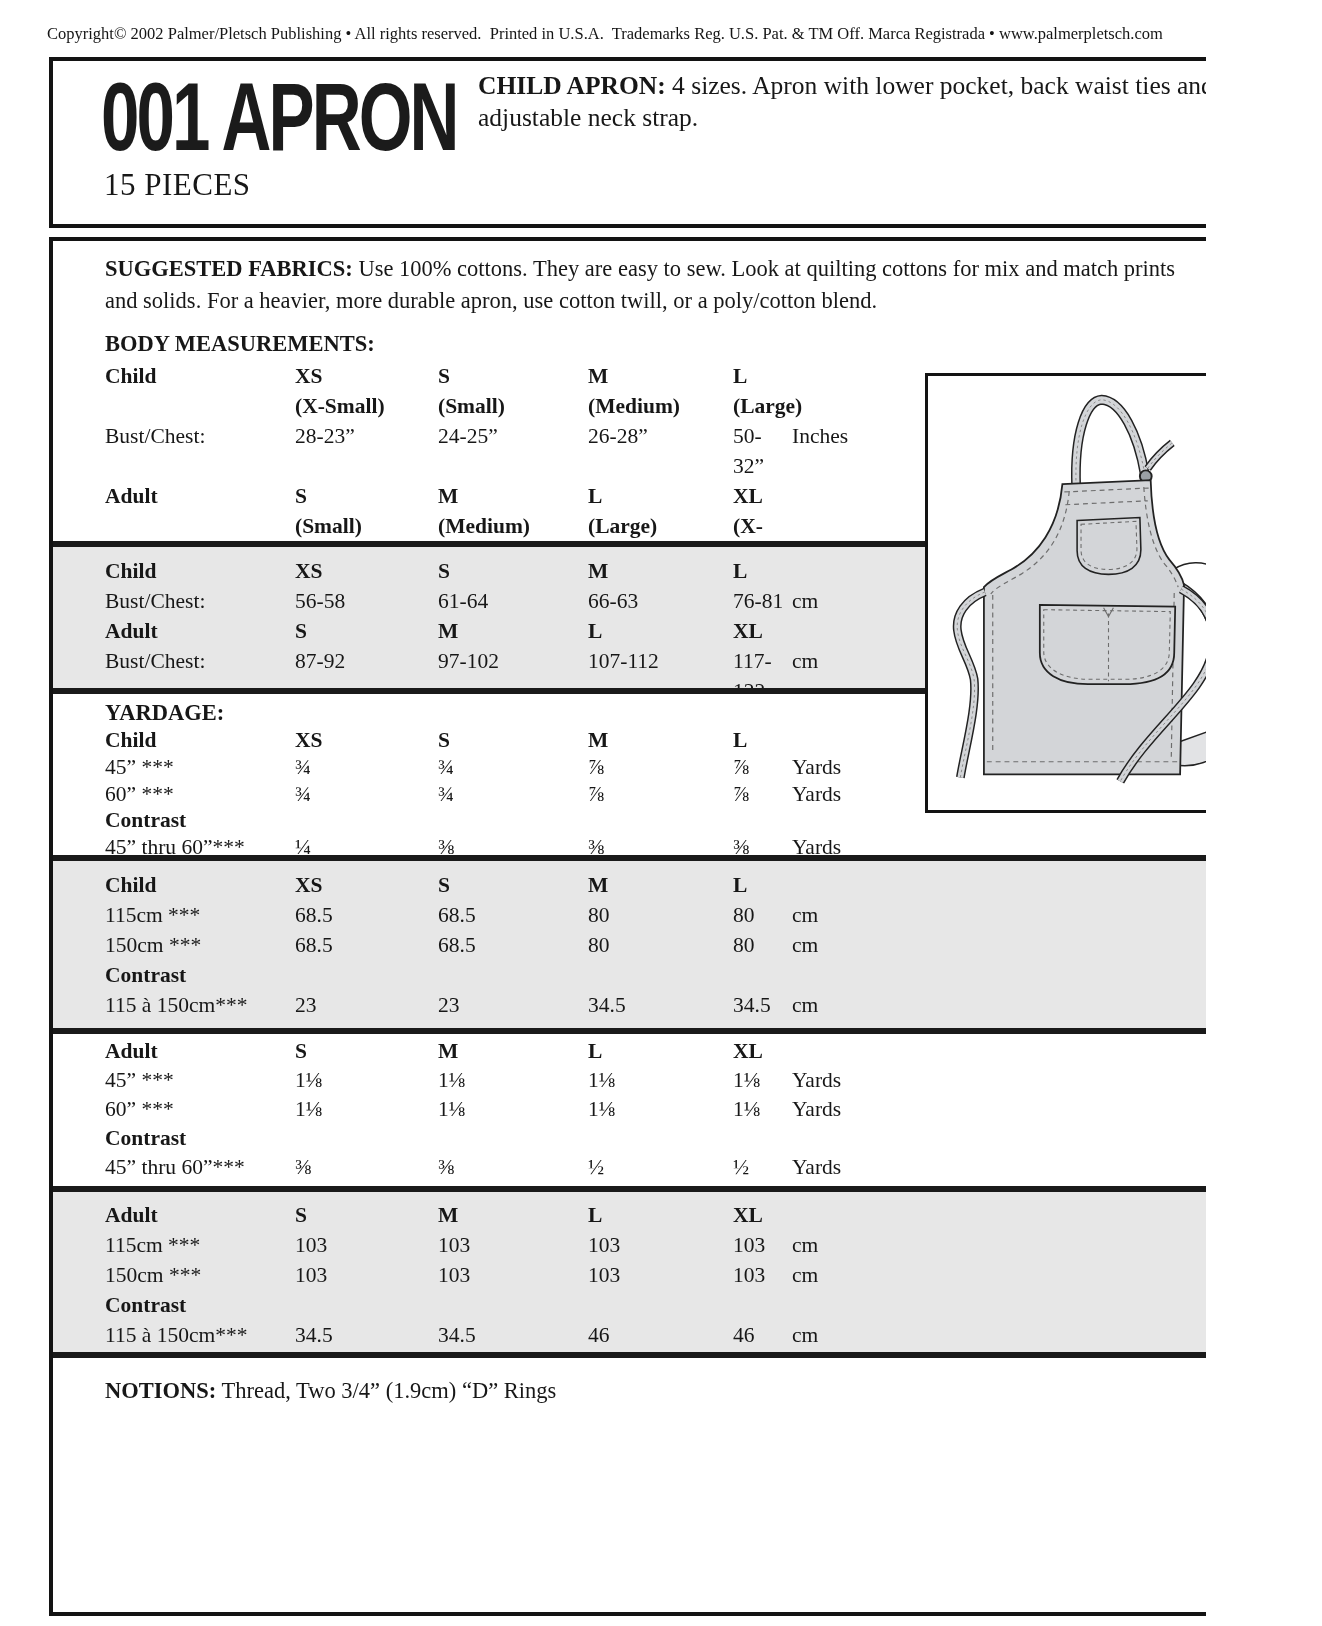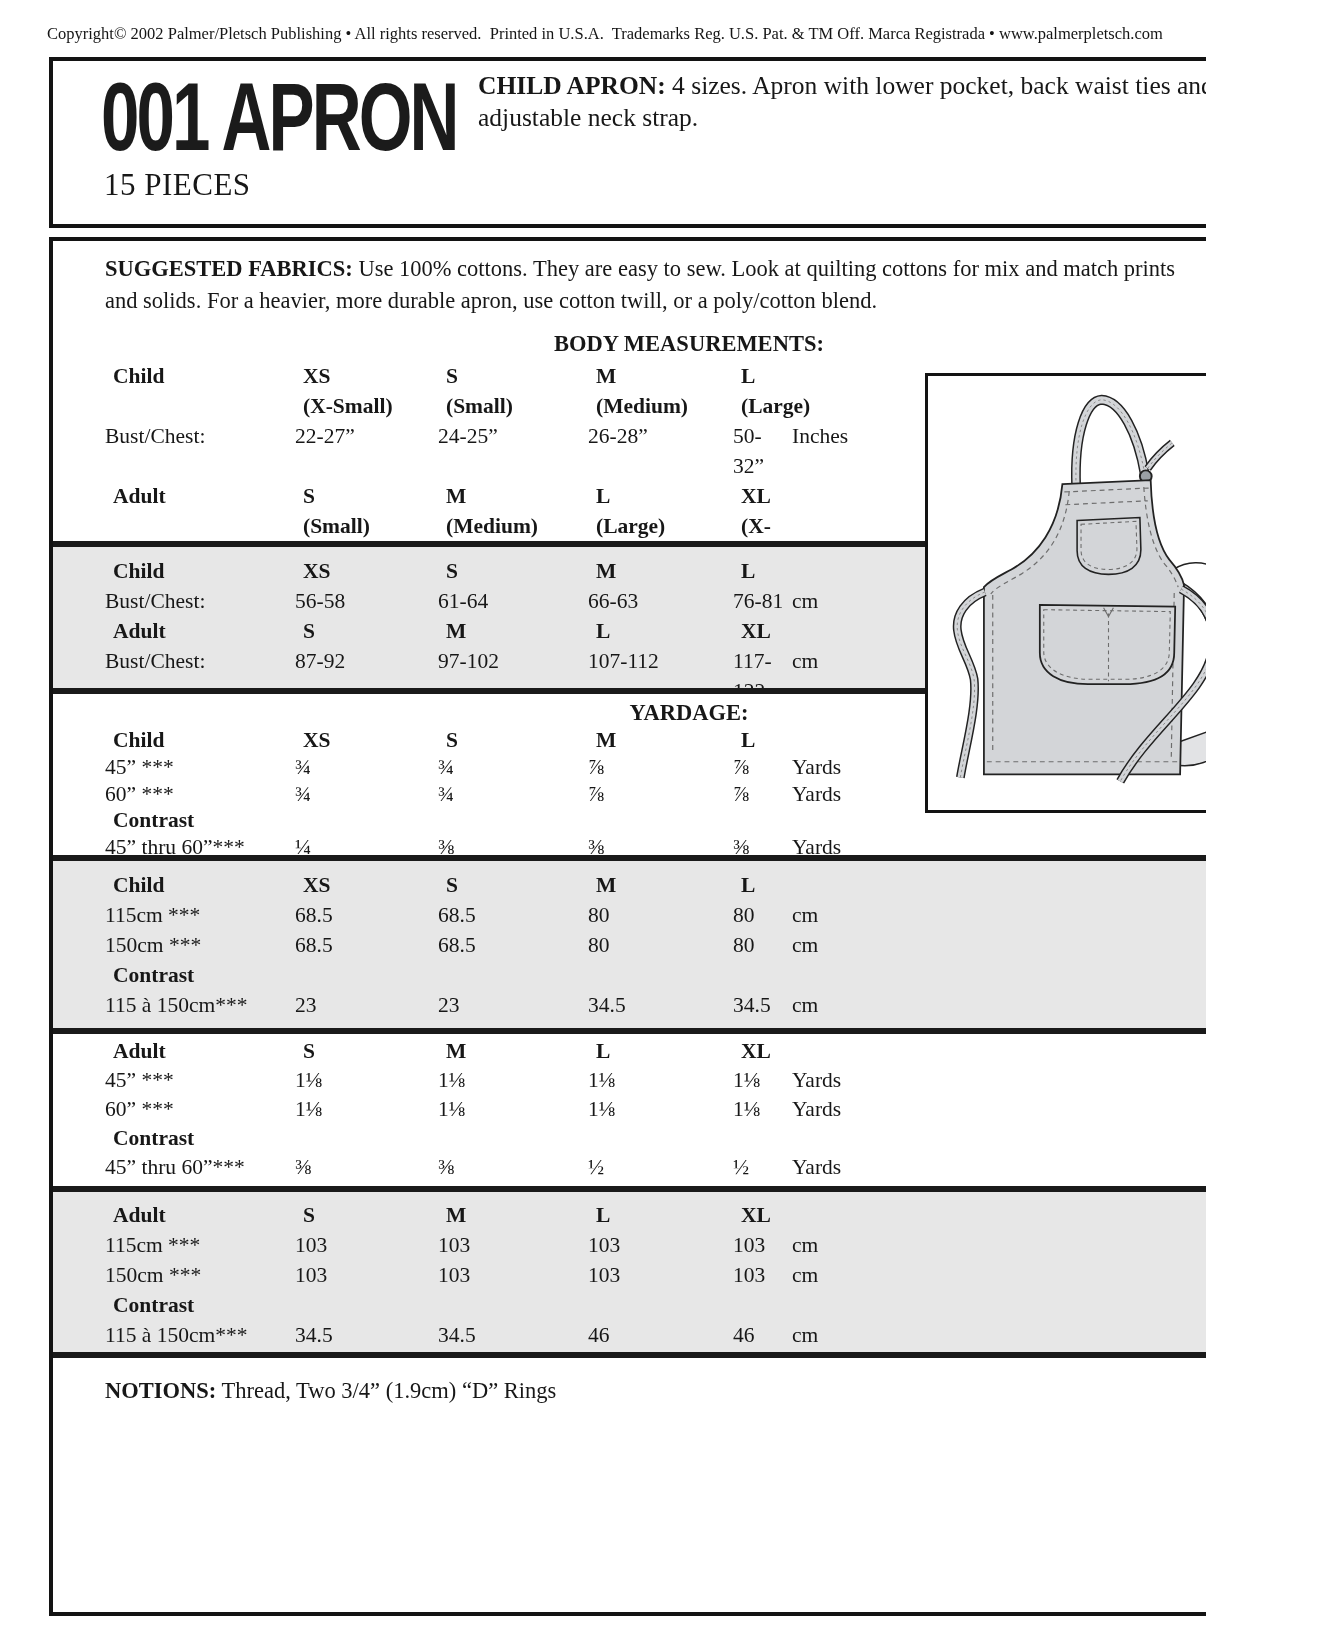--- a/index.html
+++ b/index.html
@@ -35,31 +35,31 @@
   .sep{height:6px;background:#1a1a1a;}
   .sec1{height:300px;}
   .gray1{height:141px;padding-top:9px;}
   .sec2{height:161px;}
   .gray2{height:167px;padding-top:9px;}
   .sec3{height:152px;padding-top:3px;}
   .gray3{height:160px;padding-top:8px;}
   .sec4{height:254px;}
   .fabrics{margin:12px 60px 0 0;width:1105px;font-size:22.5px;line-height:32px;}
   .fabrics b{font-weight:bold;}
-  h3.caps{margin:13px 0 3px 0;font-size:22.5px;line-height:28px;font-weight:bold;text-align:center;}
+  h3.caps{margin:13px 0 3px 0;font-size:22.5px;line-height:28px;font-weight:bold;}
   .sec2 h3.caps{margin:5px 0 1px 0;line-height:27px;}
   
   .tbl .row{
     display:grid;grid-template-columns:190px 143px 150px 145px 59px 1fr;
     font-size:21.5px;line-height:30px;align-items:start;
   }
   .sec2 .tbl .row, .sec3 .tbl .row{line-height:26.8px;}
   .sec3 .tbl .row{line-height:29px;}
   .tbl .row span{white-space:pre-line;}
-  .tbl .row.b{font-weight:bold;margin-left:8px;}
+  .tbl .row.b{font-weight:bold;}
   
   .foot{margin:15px 0 0 0;width:1090px;font-size:22.5px;line-height:33px;}
   .foot b{font-weight:bold;}
   .notions{margin:20px 0 0 0;font-size:22.5px;}
   .notions b{font-weight:bold;}
   
   .illustration-box{
     position:absolute;left:925px;top:373px;width:315px;height:440px;
     background:#fff;border:3px solid #131313;box-sizing:border-box;z-index:5;
   }
@@ -93,21 +93,21 @@
             <span>S
 (Small)</span>
             <span>M
 (Medium)</span>
             <span>L
 (Large)</span>
             <span></span>
           </div>
           <div class="row">
             <span>Bust/Chest:</span>
-            <span>22-27”</span>
+            <span>28-23”</span>
             <span>24-25”</span>
             <span>26-28”</span>
             <span>50-32”</span>
             <span>Inches</span>
           </div>
           <div class="row b">
             <span>Adult</span>
             <span>S
 (Small)</span>
             <span>M

